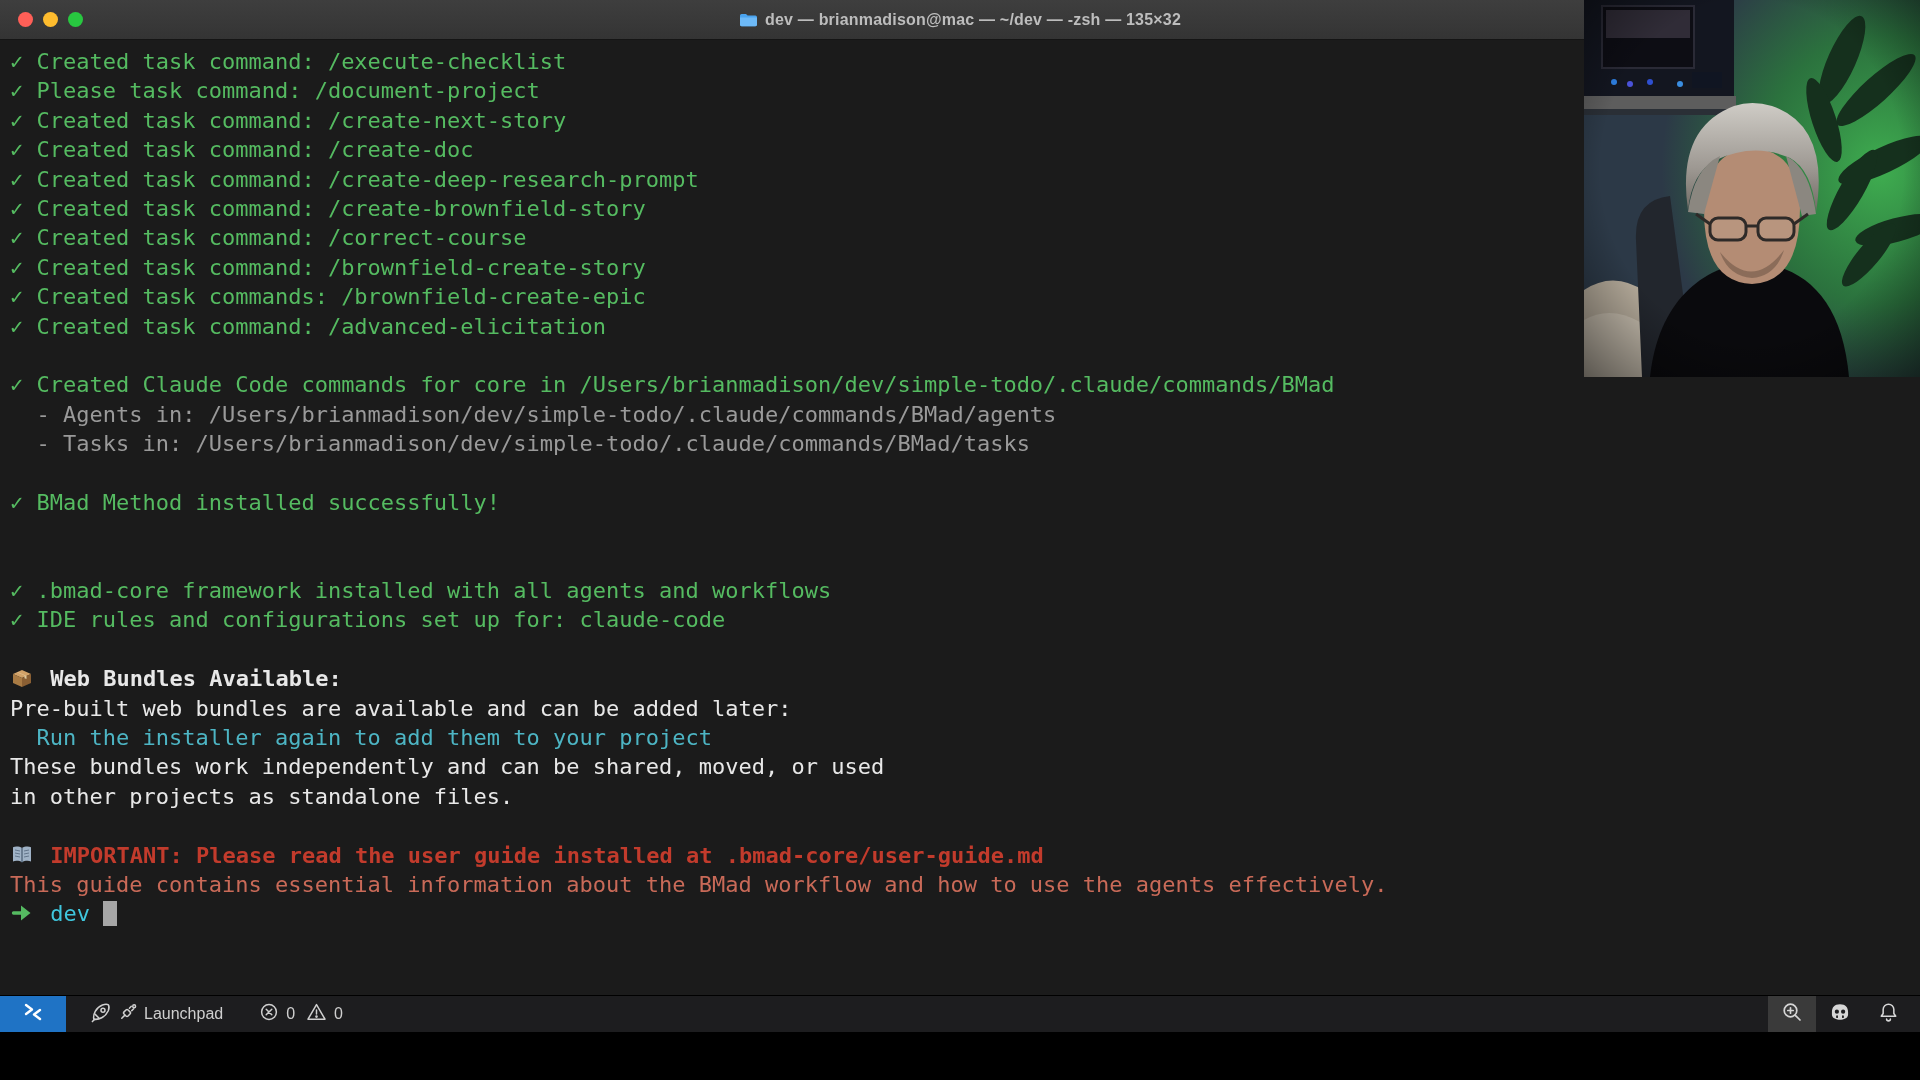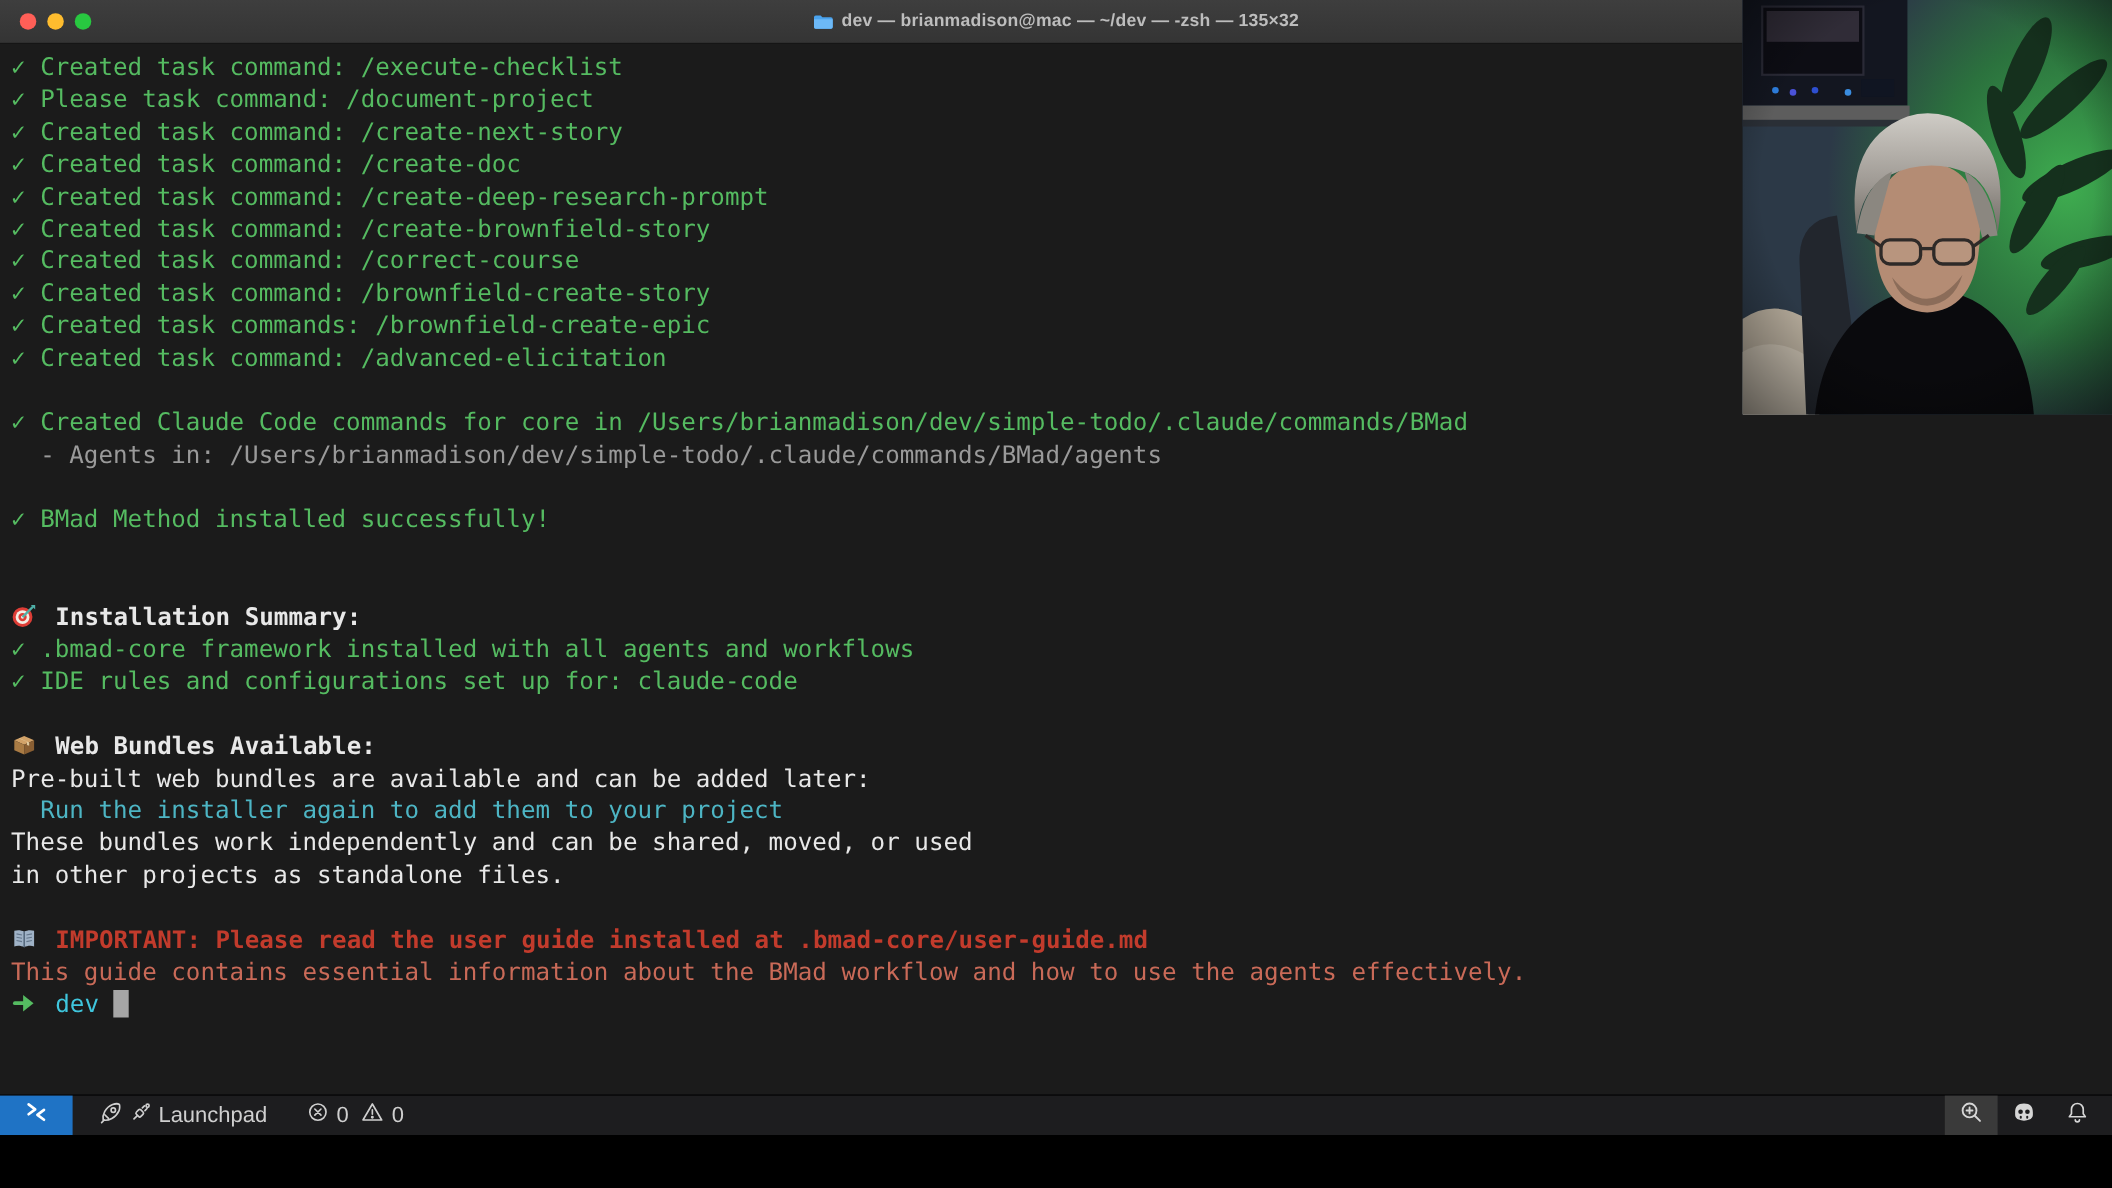--- a/index.html
+++ b/index.html
@@ -48,21 +48,21 @@
 
   
   .webcam { position:absolute; top:0; right:0; width:336px; height:377px; overflow:hidden; background:#20262c; }
   .webcam svg { display:block; }
 
   
   .statusbar {
     position:absolute; left:0; right:0; bottom:0; height:37px;
     background:var(--statusbar-bg,#1d1d1f);
     border-top:1px solid #000;
-    display:flex; align-items:stretch; color:#cfcfcf; font-size:20px;
+    display:flex; align-items:stretch; color:#cfcfcf; font-size:16px;
   }
   .sb-left { display:flex; align-items:stretch; flex:1; }
   .sb-right { display:flex; align-items:stretch; }
   .remote {
     width:66px; background:var(--remote-blue,#1f73c5);
     display:flex; align-items:center; justify-content:center; cursor:pointer;
   }
   .sb-item { display:flex; align-items:center; gap:7px; padding:0 10px; cursor:pointer; }
   .sb-item.launchpad { margin-left:14px; }
   .sb-item.problems { margin-left:16px; gap:5px; }
@@ -100,32 +100,25 @@
       <div class="tline"><span class="s-green">✓ Created task command: /create-doc</span></div>
       <div class="tline"><span class="s-green">✓ Created task command: /create-deep-research-prompt</span></div>
       <div class="tline"><span class="s-green">✓ Created task command: /create-brownfield-story</span></div>
       <div class="tline"><span class="s-green">✓ Created task command: /correct-course</span></div>
       <div class="tline"><span class="s-green">✓ Created task command: /brownfield-create-story</span></div>
       <div class="tline"><span class="s-green">✓ Created task commands: /brownfield-create-epic</span></div>
       <div class="tline"><span class="s-green">✓ Created task command: /advanced-elicitation</span></div>
       <div class="tline"></div>
       <div class="tline"><span class="s-green">✓ Created Claude Code commands for core in /Users/brianmadison/dev/simple-todo/.claude/commands/BMad</span></div>
       <div class="tline"><span class="s-gray">  - Agents in: /Users/brianmadison/dev/simple-todo/.claude/commands/BMad/agents</span></div>
+      <div class="tline"><span class="s-gray">  - Tasks in: /Users/brianmadison/dev/simple-todo/.claude/commands/BMad/tasks</span></div>
       <div class="tline"></div>
       <div class="tline"><span class="s-green">✓ BMad Method installed successfully!</span></div>
       <div class="tline"></div>
       <div class="tline"></div>
-      <div class="tline"><span class="ticon"><svg viewBox="0 0 24 24">
-            <circle cx="10.5" cy="13" r="9" fill="#dd3d36"></circle>
-            <circle cx="10.5" cy="13" r="6.3" fill="#f3ece3"></circle>
-            <circle cx="10.5" cy="13" r="3.8" fill="#dd3d36"></circle>
-            <circle cx="10.5" cy="13" r="1.5" fill="#f3ece3"></circle>
-            <line x1="10.5" y1="13" x2="20" y2="3.5" stroke="#4fb0a8" stroke-width="2"></line>
-            <path d="M18 2 L22 2 L22 6 Z" fill="#4fb0a8"></path>
-          </svg></span><span class="s-white_bold"> Installation Summary:</span></div>
       <div class="tline"><span class="s-green">✓ .bmad-core framework installed with all agents and workflows</span></div>
       <div class="tline"><span class="s-green">✓ IDE rules and configurations set up for: claude-code</span></div>
       <div class="tline"></div>
       <div class="tline"><span class="ticon"><svg viewBox="0 0 24 24">
             <path d="M3 8 L12 4 L21 8 L12 12 Z" fill="#d2a268"></path>
             <path d="M3 8 L12 12 L12 21 L3 17 Z" fill="#a97b44"></path>
             <path d="M21 8 L12 12 L12 21 L21 17 Z" fill="#8a5f33"></path>
             <path d="M7.5 6 L16.5 10 L16.5 13 L14.5 12.2 L14.5 9.4 L7.5 6.4 Z" fill="#e7d3a9" opacity=".9"></path>
           </svg></span><span class="s-white_bold"> Web Bundles Available:</span></div>
       <div class="tline"><span class="s-white">Pre-built web bundles are available and can be added later:</span></div>

